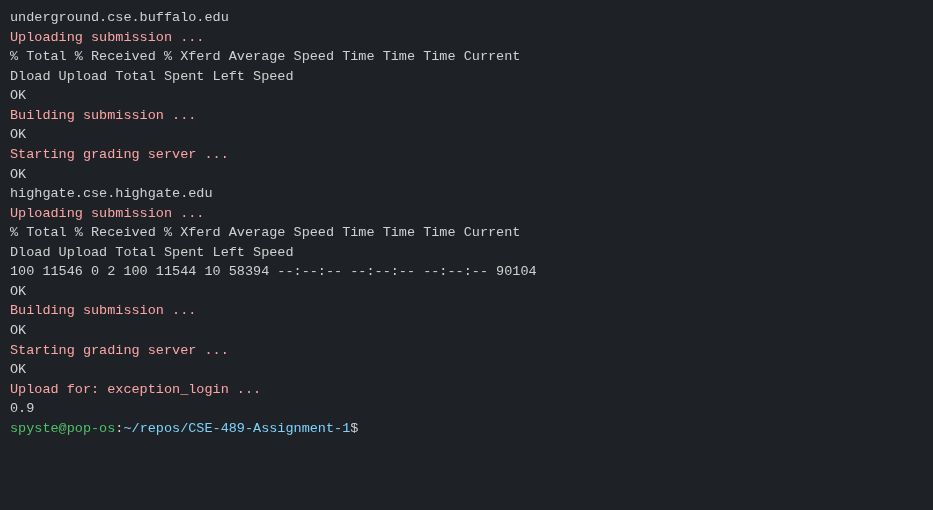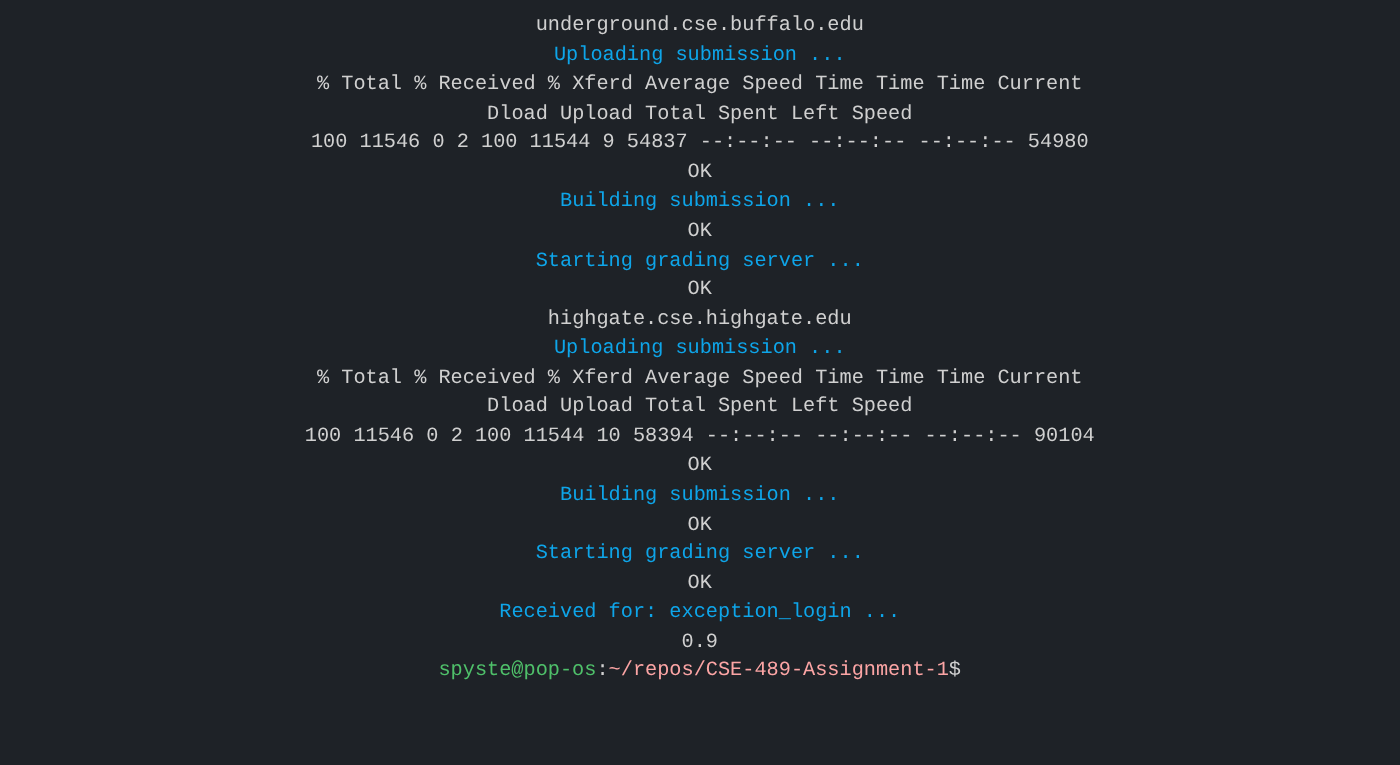--- a/index.html
+++ b/index.html
@@ -1,53 +1,52 @@
 <!DOCTYPE html>
 <html><head>
   <meta charset="utf-8">
   <style>
-    * { margin: 0; padding: 0; box-sizing: border-box; text-align: center; }
+    * { margin: 0; padding: 0; box-sizing: border-box; }
     body {
       background-color: #1e2227;
       font-family: 'Courier New', Courier, monospace;
       font-size: 13.5px;
       color: #d0d0d0;
       width: 933px;
       height: 510px;
       overflow: hidden;
       padding: 8px 10px;
       line-height: 1.45;
     }
-    .green { color: #0ea5e9; }
+    .green { color: #fca5a5; }
     .white { color: #d0d0d0; }
-    .cyan { color: #fca5a5; }
+    .cyan { color: #7dd3fc; }
     .prompt-user { color: #4fc06a; margin-top: 28px; }
   </style>
 </head>
 <body>
 
 <div id="terminal-output">
     <div><span class="white">underground.cse.buffalo.edu</span></div>
     <div><span class="green">Uploading submission ...</span></div>
     <div><span class="white">  % Total    % Received % Xferd  Average Speed   Time    Time     Time  Current</span></div>
     <div><span class="white">                                 Dload  Upload   Total   Spent    Left  Speed</span></div>
-    <div><span class="white">100 11546    0      2  100 11544       9  54837 --:--:-- --:--:-- --:--:-- 54980</span></div>
     <div><span class="white">OK</span></div>
     <div><span class="green">Building submission ...</span></div>
     <div><span class="white">OK</span></div>
     <div><span class="green">Starting grading server ...</span></div>
     <div><span class="white">OK</span></div>
     <div><span class="white"></span></div>
     <div><span class="white">highgate.cse.highgate.edu</span></div>
     <div><span class="green">Uploading submission ...</span></div>
     <div><span class="white">  % Total    % Received % Xferd  Average Speed   Time    Time     Time  Current</span></div>
     <div><span class="white">                                 Dload  Upload   Total   Spent    Left  Speed</span></div>
     <div><span class="white">100 11546    0      2  100 11544      10  58394 --:--:-- --:--:-- --:--:-- 90104</span></div>
     <div><span class="white">OK</span></div>
     <div><span class="green">Building submission ...</span></div>
     <div><span class="white">OK</span></div>
     <div><span class="green">Starting grading server ...</span></div>
     <div><span class="white">OK</span></div>
     <div><span class="white"></span></div>
-    <div><span class="green">Received for: exception_login ...</span></div>
+    <div><span class="green">Upload for: exception_login ...</span></div>
     <div><span class="white">0.9</span></div>
     <div><span class="prompt-user">spyste@pop-os</span><span class="white">:</span><span class="cyan">~/repos/CSE-489-Assignment-1</span><span class="white">$</span></div>
   </div>
 
 </body></html>

